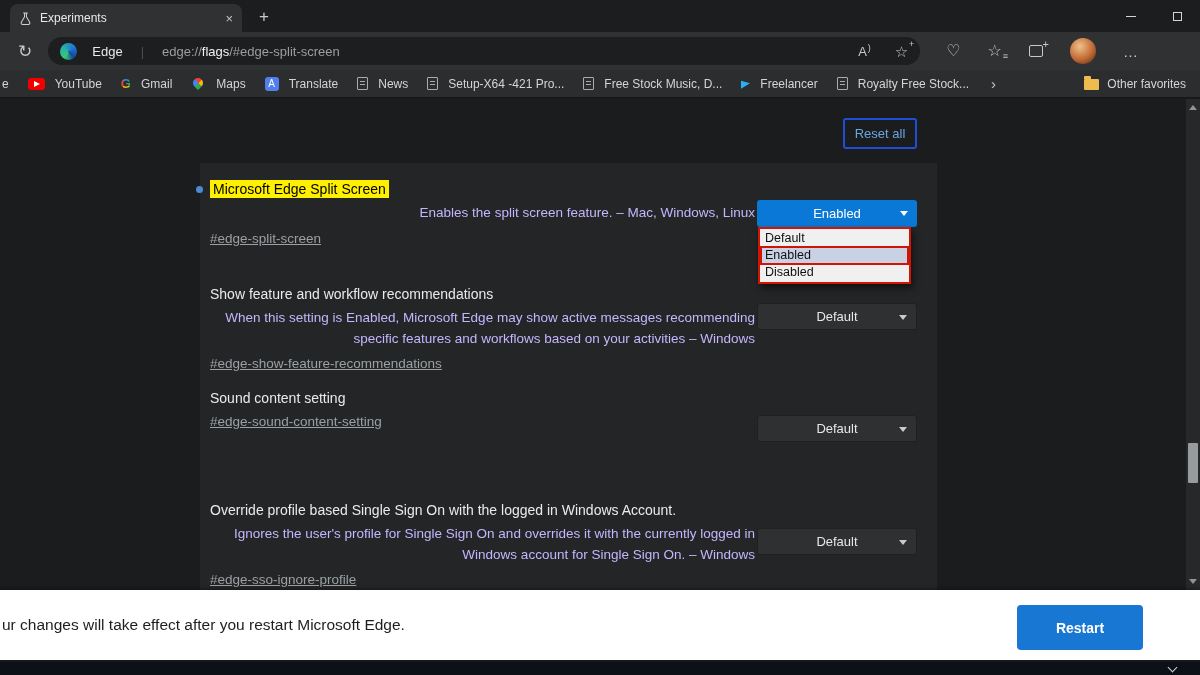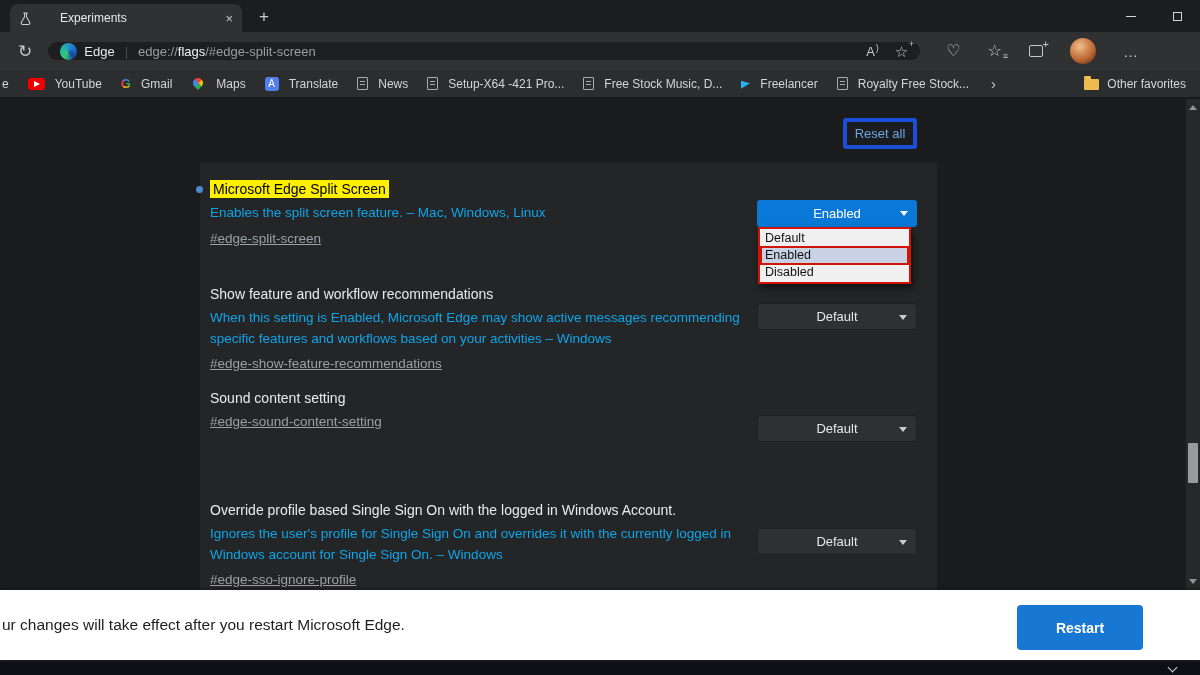--- a/index.html
+++ b/index.html
@@ -4,38 +4,38 @@
 <style>
   * { margin:0; padding:0; box-sizing:border-box; }
   html,body { width:1200px; height:675px; overflow:hidden; }
   body { font-family:"Liberation Sans", sans-serif; position:relative; background:#191a1b; }
 
   
   .titlebar { position:absolute; top:0; left:0; width:1200px; height:32px; background:#1b1d1e; }
   .tab { position:absolute; left:10px; top:4px; width:232px; height:28px; background:#2f3133;
          border-radius:8px 8px 0 0; display:flex; align-items:center; gap:8px; padding:0 9px;
          color:#e6e8e9; font-size:12px; }
-  .tab-title { flex:1; white-space:nowrap; overflow:hidden;margin-left:20px; }
+  .tab-title { flex:1; white-space:nowrap; overflow:hidden; }
   .tab-close { color:#c2c5c6; font-size:13px; line-height:1; }
   .tab-close::before { content:"\00D7"; }
   .newtab { position:absolute; left:252px; top:5px; width:24px; height:24px; color:#c8cbcc;
             font-size:17px; text-align:center; line-height:23px; }
   .newtab::before { content:"+"; }
   .wincontrols { position:absolute; right:0; top:0; display:flex; height:32px; }
   .winbtn { width:46px; height:32px; display:flex; align-items:center; justify-content:center; }
   .glyph-min { width:10px; height:1px; background:#d2d5d6; }
   .glyph-max { width:9px; height:9px; border:1px solid #d2d5d6; }
 
   
   .toolbar { position:absolute; top:32px; left:0; width:1200px; height:38px; background:#2f3133;
              display:flex; align-items:center; }
   .i-reload { margin-left:18px; color:#c6c9ca; font-size:17px; line-height:1; }
   .i-reload::before { content:"\21BB"; }
-  .addressbar { margin-left:16px; width:872px; height:18px; background:#1c1e1f; border-radius:14px;
-                display:flex; align-items:center; padding:0 12px; }
+  .addressbar { margin-left:16px; width:872px; height:28px; background:#1c1e1f; border-radius:14px;
+                display:flex; align-items:center; padding:0 12px;gap:8px; }
   .i-edge { width:17px; height:17px; border-radius:50%;
             background:conic-gradient(from 210deg, #37c871, #2ab3a6 25%, #1e7ad2 55%, #1745a0 80%, #37c871); }
   .site-badge { margin-left:7px; color:#e6e8e9; font-size:13px; }
   .url-sep { margin:0 10px; color:#4b4e50; font-size:13px; }
   .url-sep::before { content:"|"; }
   .url { font-size:13px; color:#9b9fa1; white-space:nowrap; }
   .url b { color:#f1f3f4; font-weight:normal; }
   .ab-spacer { flex:1; }
   .i-readaloud { color:#c6c9ca; font-size:13px; margin-right:16px; }
   .i-readaloud::before { content:"A"; }
@@ -87,28 +87,28 @@
                       background:#edbb4e; border-radius:1px 1px 0 0; }
 
   
   .page { position:absolute; top:99px; left:0; width:1200px; height:491px; background:#1b1c1d; }
   .searchbox { position:absolute; left:210px; top:14px; width:430px; height:40px; background:#323334;
                border-radius:3px; display:flex; align-items:center; padding:0 12px; gap:10px; }
   .searchbox input { background:transparent; border:none; outline:none; color:#d6d8d9; font-size:14px; width:100%;
                      font-family:"Liberation Sans", sans-serif; }
   .searchbox input::placeholder { color:#9aa0a3; }
   .reset-all { position:absolute; left:843px; top:19px; width:74px; height:31px; background:transparent;
-               border:4px solid #1d4ed8; border-radius:3px; color:#6aa6e2; font-size:13px;
+               border:2px solid #1d4ed8; border-radius:3px; color:#6aa6e2; font-size:13px;
                font-family:"Liberation Sans", sans-serif; }
   .content { position:absolute; left:200px; top:64px; width:737px; height:427px; background:#242526; }
   .flag-row { position:absolute; left:0; width:100%; }
   .flag-dot { position:absolute; left:-4px; top:5px; width:7px; height:7px; border-radius:50%; background:#4b8bd4; }
   .flag-title { margin-left:10px; font-size:14px; line-height:17px; color:#e9eaeb; }
   .hl { background:#fff000; color:#000; padding:1px 3px; }
-  .flag-desc { margin:5px 0 0 10px; font-size:13.5px; line-height:20.5px; color:#0ea5e9; max-width:545px; }
+  .flag-desc { margin:5px 0 0 10px; font-size:13.5px; line-height:20.5px; color:#c4b5fd; max-width:545px;text-align:right; }
   .flag-link { display:inline-block; margin:7px 0 0 10px; font-size:13.5px; color:#9aa0a4; text-decoration:underline; }
   .flag-select { position:absolute; left:557px; width:160px; height:27px; border-radius:3px;
                  display:flex; align-items:center; justify-content:center; font-size:13px; }
   .flag-select .caret { position:absolute; right:9px; top:11px; width:0; height:0;
                         border-left:4px solid transparent; border-right:4px solid transparent; }
   .sel-blue { background:#0a78d6; color:#fff; }
   .sel-blue .caret { border-top:5px solid #fff; }
   .sel-dark { background:#2e3031; color:#e5e7e8; border:1px solid #1f2021; }
   .sel-dark .caret { border-top:5px solid #c9cccd; }
   .dropdown-list { position:absolute; left:558px; top:46px; width:153px; background:#f0f0f0;

